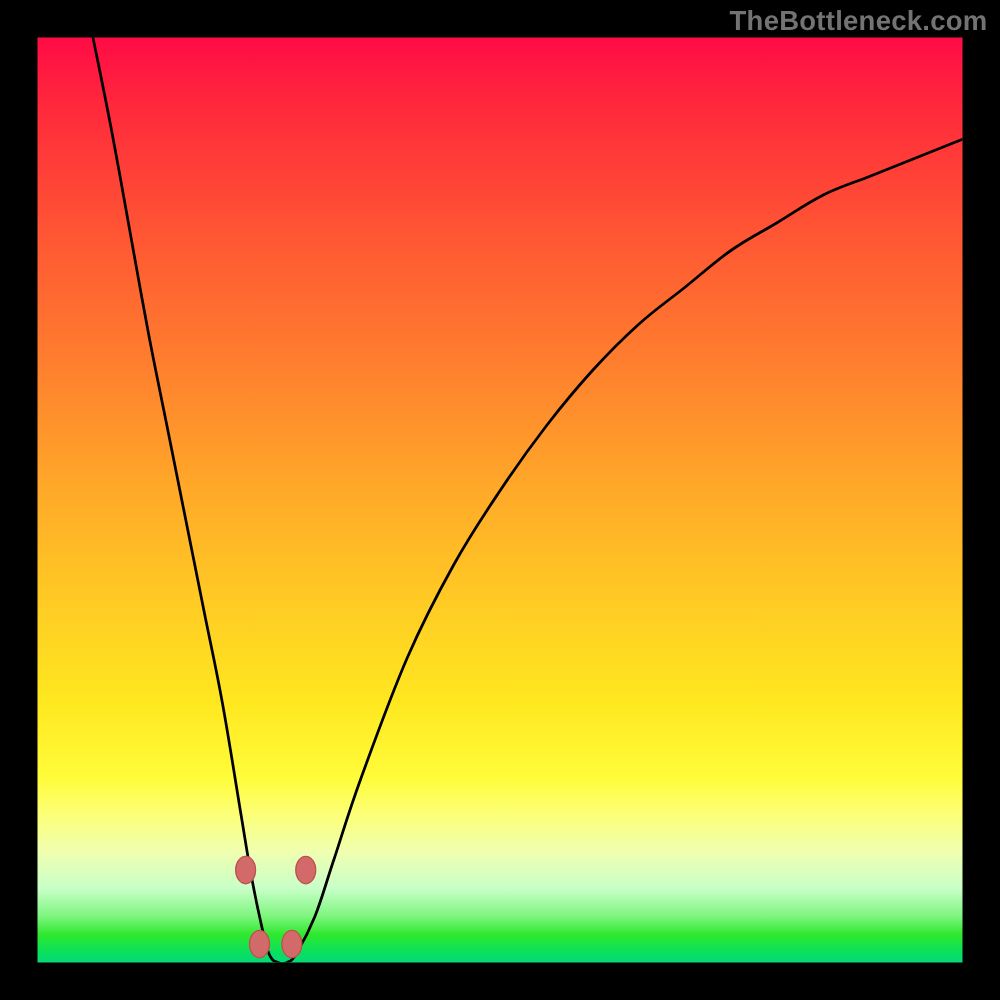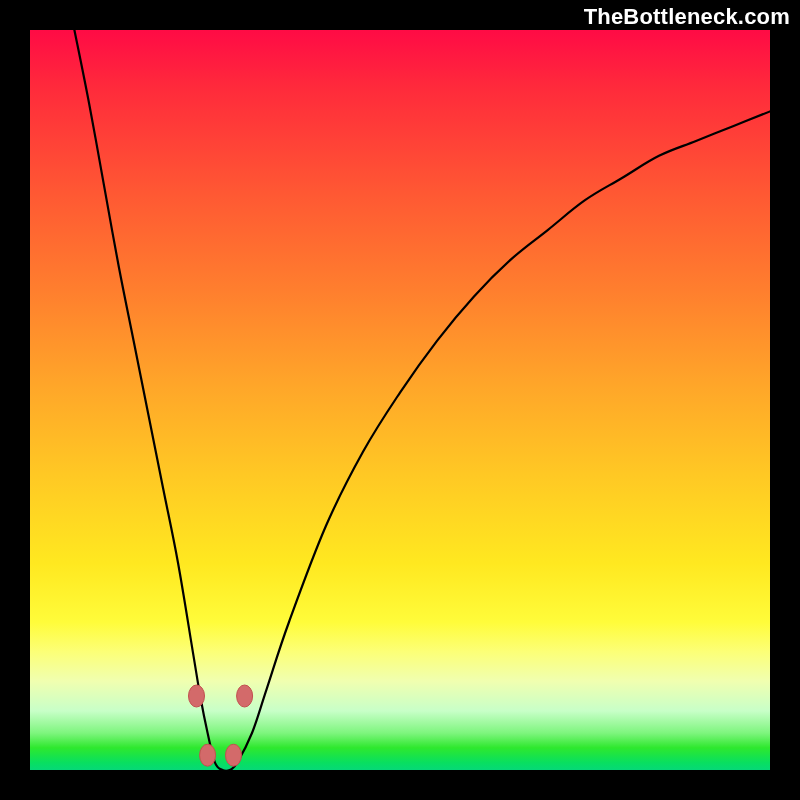--- a/index.html
+++ b/index.html
@@ -38,21 +38,21 @@
       #7ef57e 95%,
       #2ee82e 97%,
       #08df60 99%,
       #06d878 100%
     );
   }
   .watermark {
     position: absolute;
     top: 4px;
     right: 10px;
-    color: #ffffff;
+    color: #737373;
     font-size: 22px;
     font-weight: 600;
     letter-spacing: 0.2px;
     user-select: none;
   }
   svg.curve {
     position: absolute;
     left: 0;
     top: 0;
     width: 740px;

